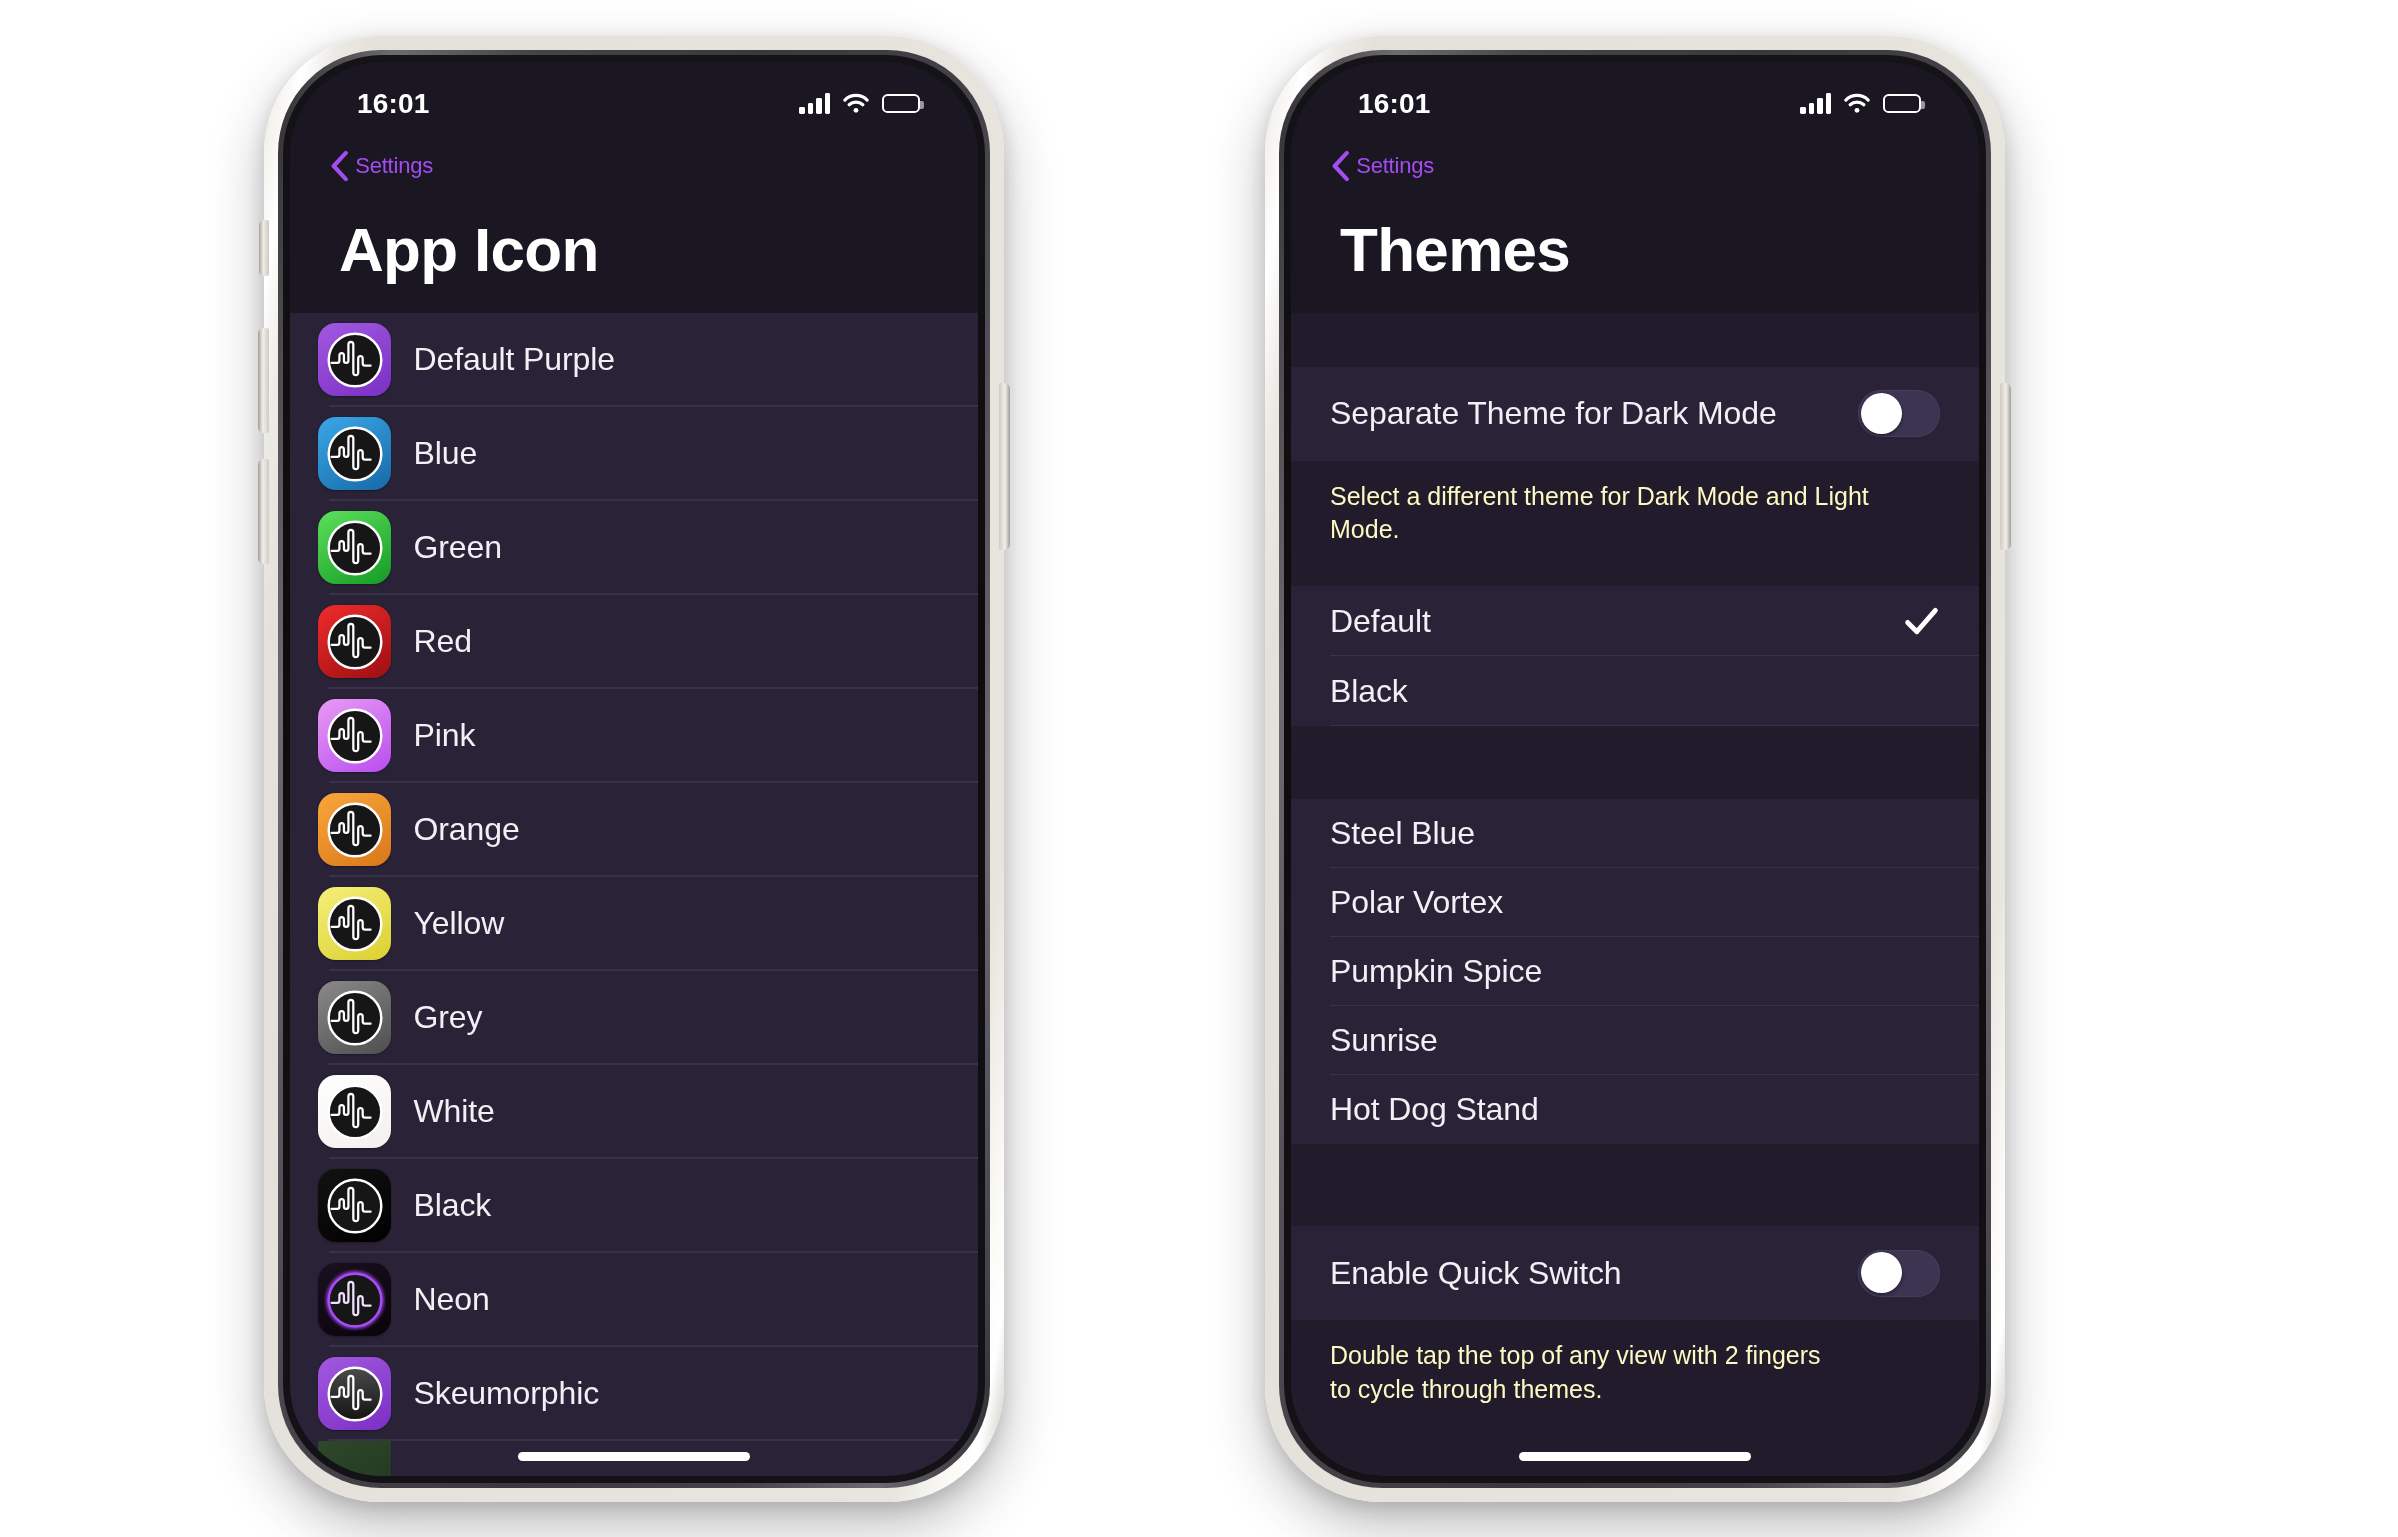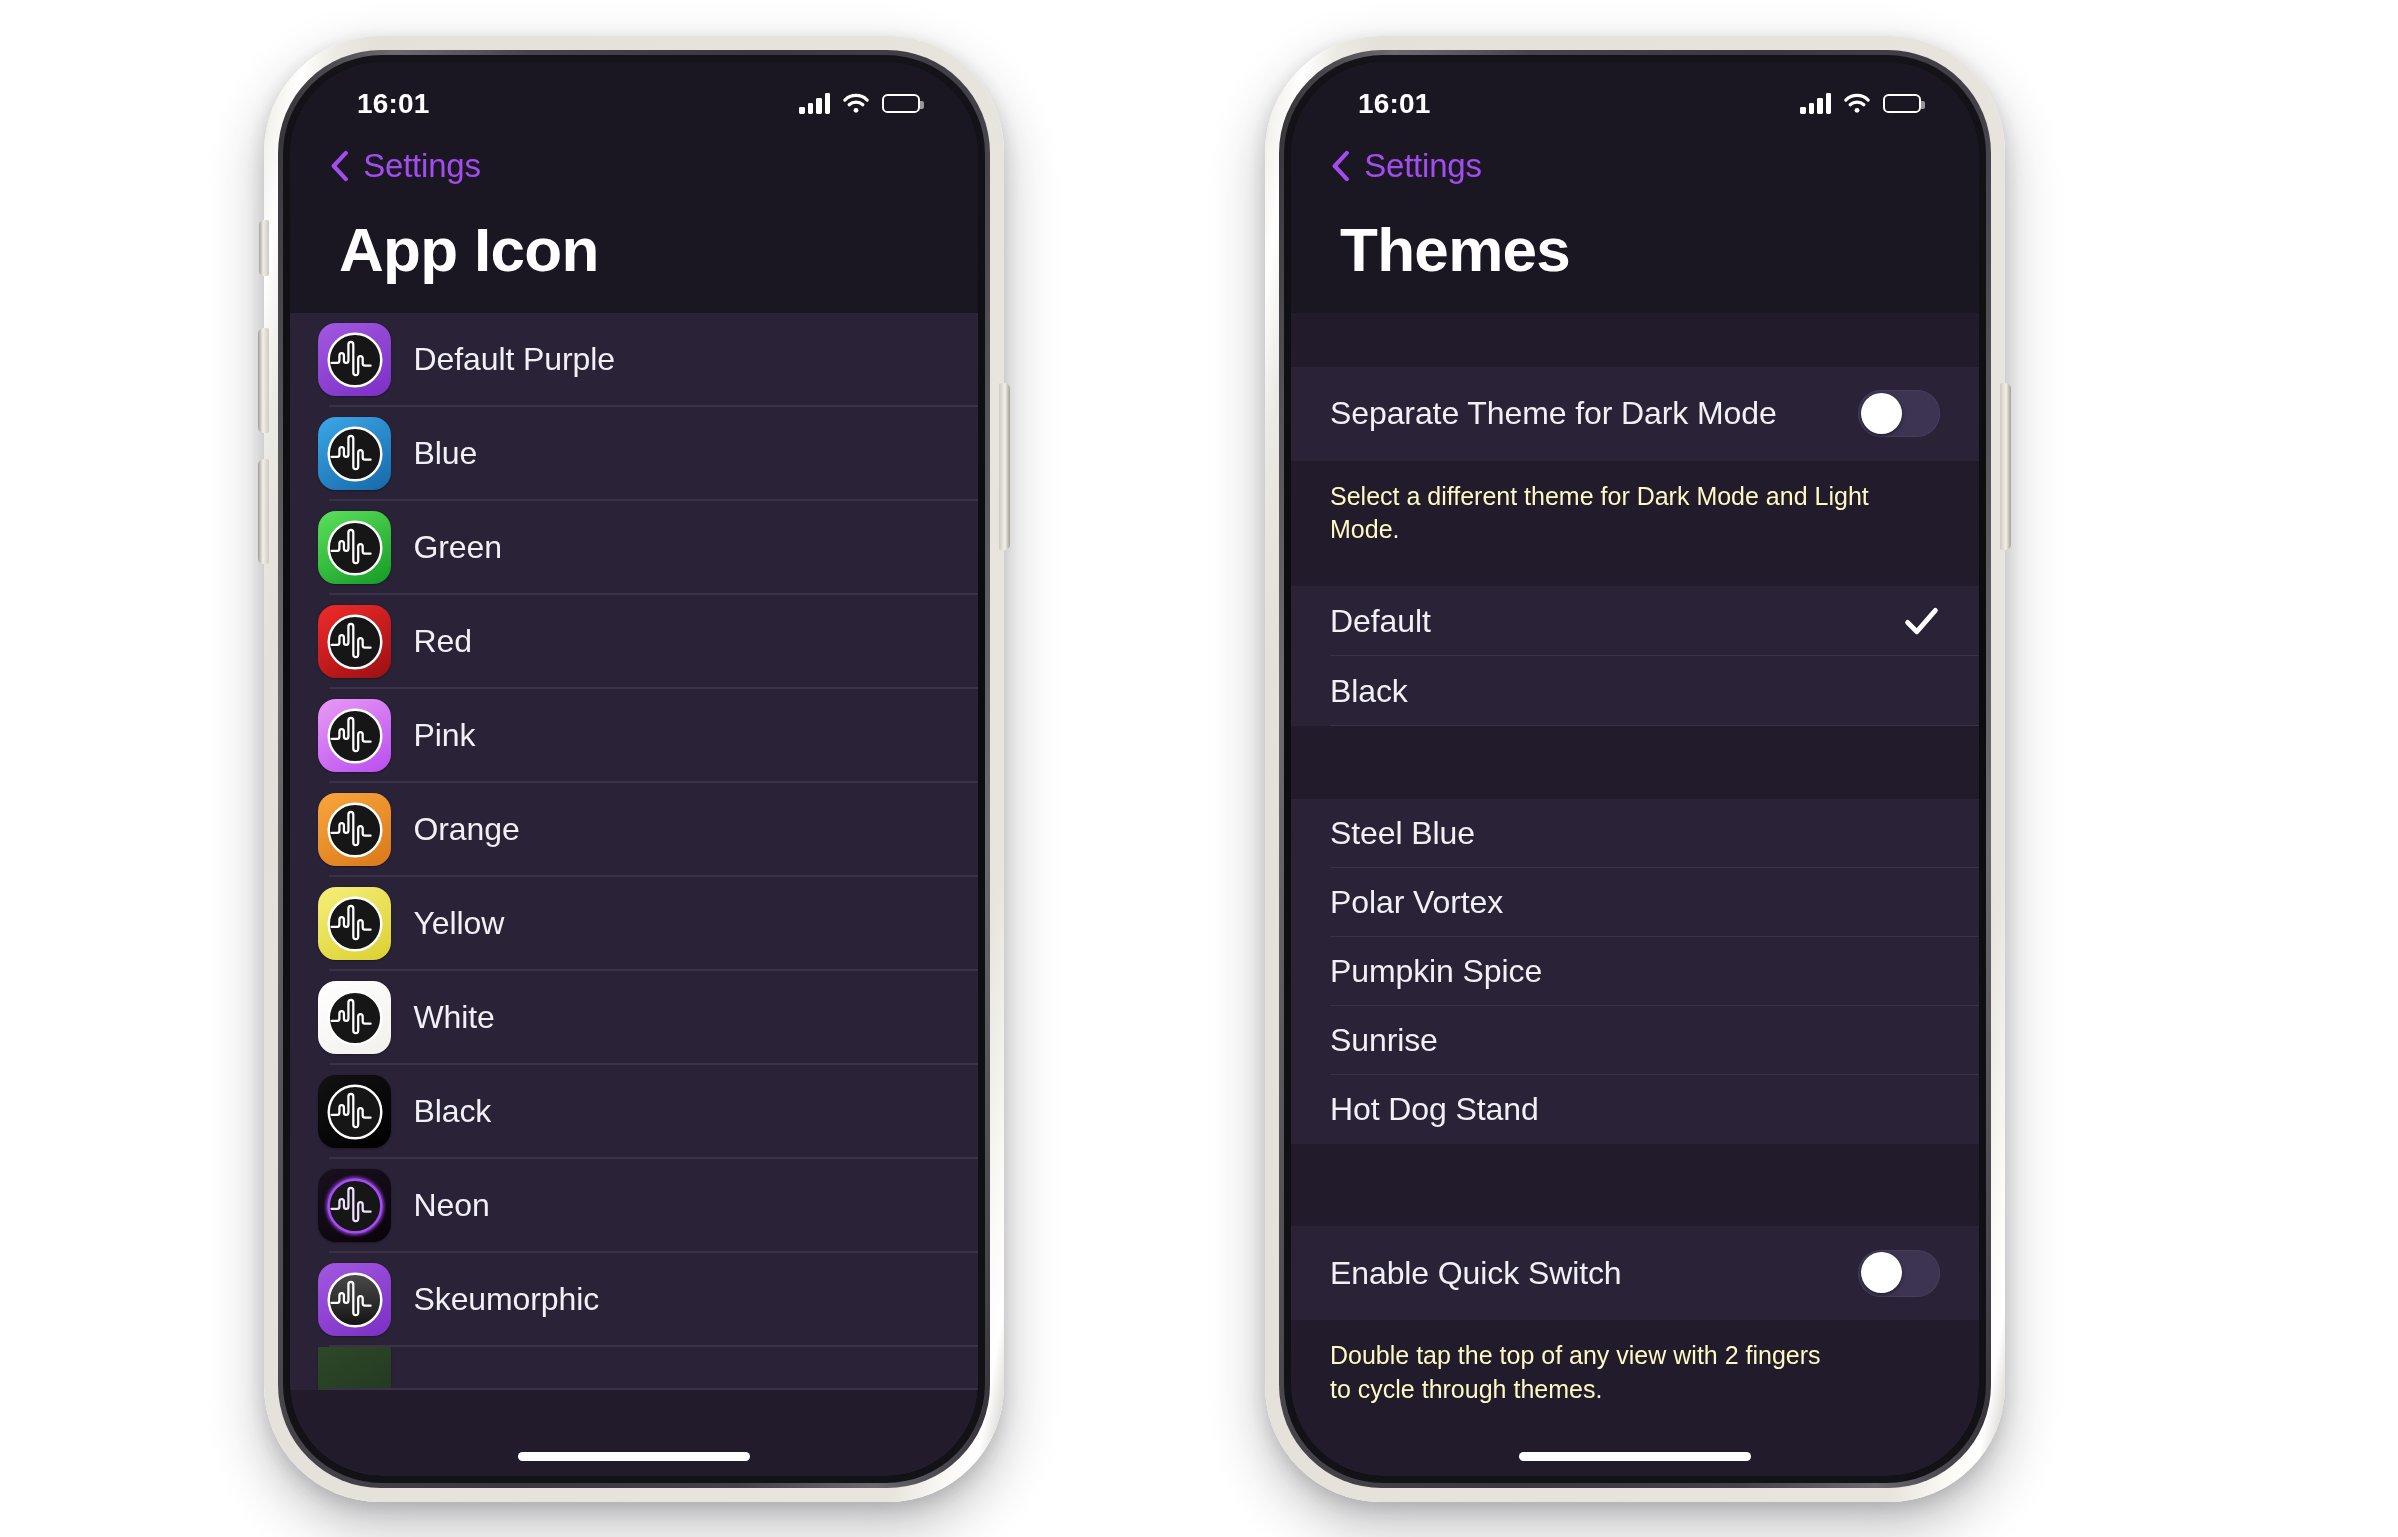--- a/index.html
+++ b/index.html
@@ -125,21 +125,21 @@
     flex:0 0 auto;
   }
   .backrow {
     display:flex; align-items:center;
     padding:0 39px; gap:5.6px; height:54px;
   }
   .chev {
     width:20.6px; height:32px; flex:0 0 auto;
   }
   .backlabel {
-    color:#a34cf0; font-size:33px; letter-spacing:-0.2px;margin-left:8px;
+    color:#a34cf0; font-size:22px; letter-spacing:-0.2px;
   }
   .bigtitle {
     color:#ffffff; font-size:62px; font-weight:bold;
     padding:20.6px 49px 28px 49px; letter-spacing:-0.7px;
   }
 
   .scroll {
     flex:1 1 auto; overflow:hidden; position:relative;
   }
   .gap { background:#211b2b; }
@@ -350,20 +350,38 @@
                         <stop offset="1" stop-color="#141414"></stop>
     </linearGradient>
                     </defs>
     <g>
       <circle cx="33" cy="33" r="28" fill="#161616" stroke="#ffffff" stroke-width="2.6"></circle>
       <path d="M8 36 h6 q2.4 0 2.4 -2.6 v-5 q0-2.6 2.4-2.6 t2.4 2.6 v5 q0 2.6 2.4 2.6 t2.4-2.6 v-17 q0-2.8 2.6-2.8 t2.6 2.8 v30 q0 2.8 2.6 2.8 t2.6-2.8 v-15 q0-2.6 2.4-2.6 t2.4 2.6 v5 q0 2.6 2.4 2.6 h6" fill="none" stroke="#ffffff" stroke-width="2.4" stroke-linecap="round" stroke-linejoin="round"></path>
     </g>
                   </svg></div>
        </div>
        <div class="cell-label">Yellow</div>
+       <div class="sep"></div>
+     </div>
+            <div class="cell iconcell">
+       <div class="tile" style="background:linear-gradient(150deg, #8a8a8a 0%, #4e4e4e 100%);">
+         <div class="disc"><svg viewBox="0 0 66 66" width="62" height="62" xmlns="http://www.w3.org/2000/svg">
+                    <defs>
+    <linearGradient id="skg" x1="0" y1="0" x2="0" y2="1">
+      <stop offset="0" stop-color="#4a4a4a"></stop>
+                        <stop offset="1" stop-color="#141414"></stop>
+    </linearGradient>
+                    </defs>
+    <g>
+      <circle cx="33" cy="33" r="28" fill="#161616" stroke="#ffffff" stroke-width="2.6"></circle>
+      <path d="M8 36 h6 q2.4 0 2.4 -2.6 v-5 q0-2.6 2.4-2.6 t2.4 2.6 v5 q0 2.6 2.4 2.6 t2.4-2.6 v-17 q0-2.8 2.6-2.8 t2.6 2.8 v30 q0 2.8 2.6 2.8 t2.6-2.8 v-15 q0-2.6 2.4-2.6 t2.4 2.6 v5 q0 2.6 2.4 2.6 h6" fill="none" stroke="#ffffff" stroke-width="2.4" stroke-linecap="round" stroke-linejoin="round"></path>
+    </g>
+                  </svg></div>
+       </div>
+       <div class="cell-label">Grey</div>
        <div class="sep"></div>
      </div>
             <div class="cell iconcell">
        <div class="tile" style="background:linear-gradient(150deg, #ffffff 0%, #f2f0ec 100%);">
          <div class="disc"><svg viewBox="0 0 66 66" width="62" height="62" xmlns="http://www.w3.org/2000/svg">
                     <defs>
     <linearGradient id="skg" x1="0" y1="0" x2="0" y2="1">
       <stop offset="0" stop-color="#4a4a4a"></stop>
                         <stop offset="1" stop-color="#141414"></stop>
     </linearGradient>

